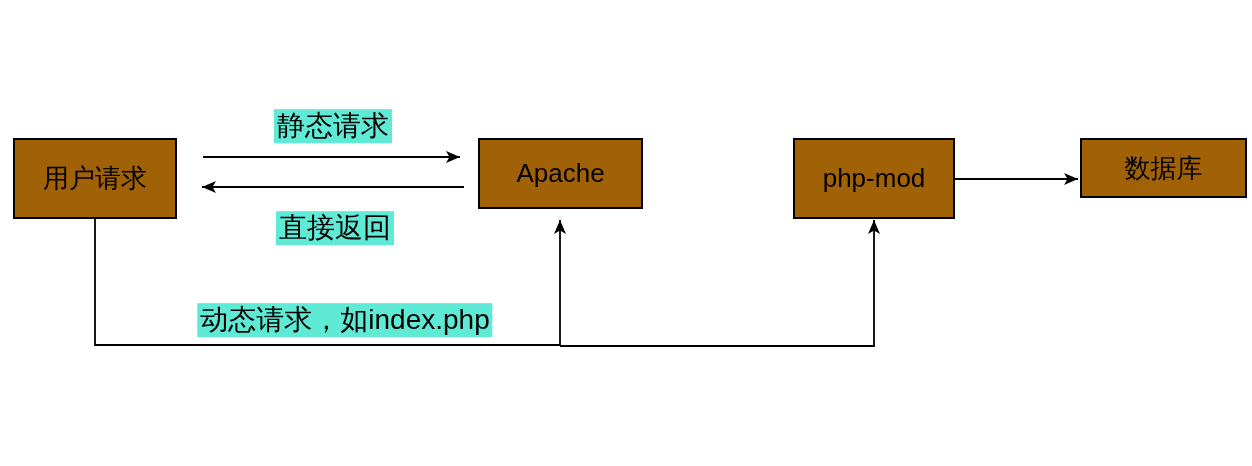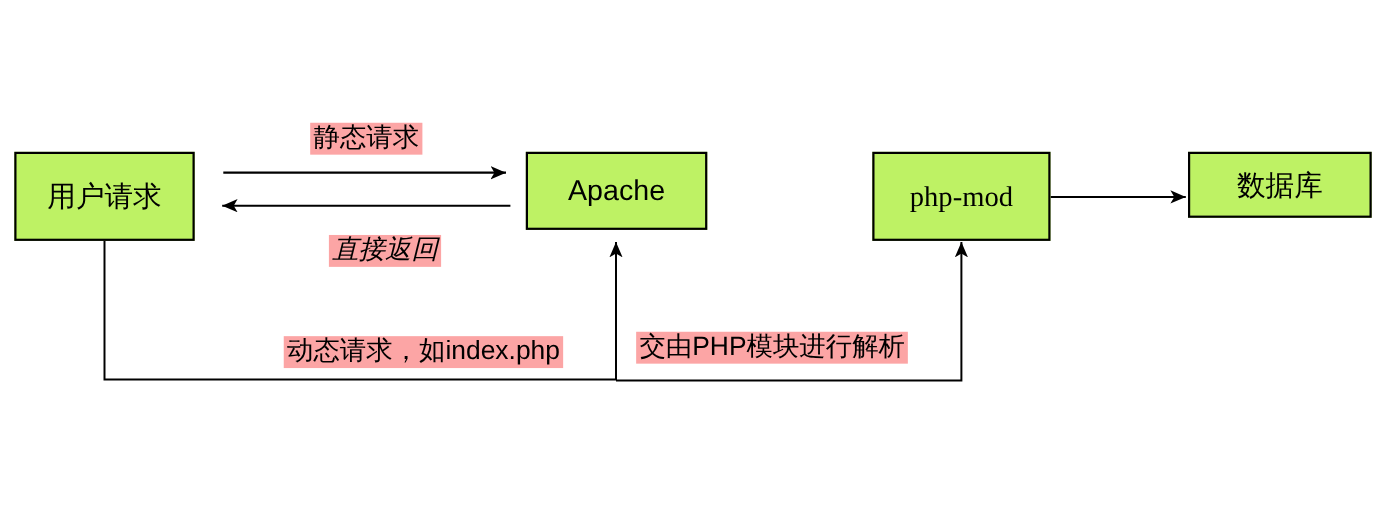--- a/index.html
+++ b/index.html
@@ -15,48 +15,48 @@
     font-family: "Liberation Sans", "DejaVu Sans", sans-serif;
     overflow: hidden;
   }
   .edges-svg {
     position: absolute;
     left: 0;
     top: 0;
   }
   .node {
     position: absolute;
-    background: #bef264;
+    background: #a16207;
     border: 2px solid #000000;
     box-sizing: border-box;
     display: flex;
     align-items: center;
     justify-content: center;
     font-size: 26px;
     color: #000000;
     white-space: nowrap;
   }
   #node-user-request { left: 13px;   top: 138px; width: 164px; height: 81px; }
   #node-apache       { left: 478px;  top: 138px; width: 165px; height: 71px; }
-  #node-php-mod      { left: 793px;  top: 138px; width: 162px; height: 81px; font-family: Liberation Serif, serif; }
+  #node-php-mod      { left: 793px;  top: 138px; width: 162px; height: 81px; }
   #node-database     { left: 1080px; top: 138px; width: 167px; height: 60px; }
 
   .edge-label {
     position: absolute;
     transform: translate(-50%, -50%);
-    font-size: 24px;
+    font-size: 28px;
     color: #000000;
     white-space: nowrap;
-    background: #fca5a5;
+    background: #5eead4;
     padding: 0 3px;
     line-height: 1.2;
   }
   #label-static-request  { left: 333px; top: 126px; }
-  #label-direct-return   { left: 350px; top: 228px; font-style: italic; }
-  #label-dynamic-request { left: 345px; top: 320px; margin-left: 40px; }
+  #label-direct-return   { left: 335px; top: 228px; }
+  #label-dynamic-request { left: 345px; top: 320px; }
   #label-php-parse       { left: 702px; top: 316px; }
 </style>
 </head>
 <body>
 
 <div class="canvas">
 
   <svg class="edges-svg" width="1252" height="466" viewBox="0 0 1252 466">
     <defs>
       <marker id="arrowhead" markerUnits="userSpaceOnUse" markerWidth="16" markerHeight="14" refX="14" refY="6" orient="auto">
@@ -90,15 +90,14 @@
   <div class="node" id="node-database">
     <span>数据库</span>
   </div>
 
   <div class="edge-label" id="label-static-request">静态请求</div>
 
   <div class="edge-label" id="label-direct-return">直接返回</div>
 
   <div class="edge-label" id="label-dynamic-request">动态请求，如index.php</div>
 
-  <div class="edge-label" id="label-php-parse">交由PHP模块进行解析</div>
 
 </div>
 
 </body></html>

